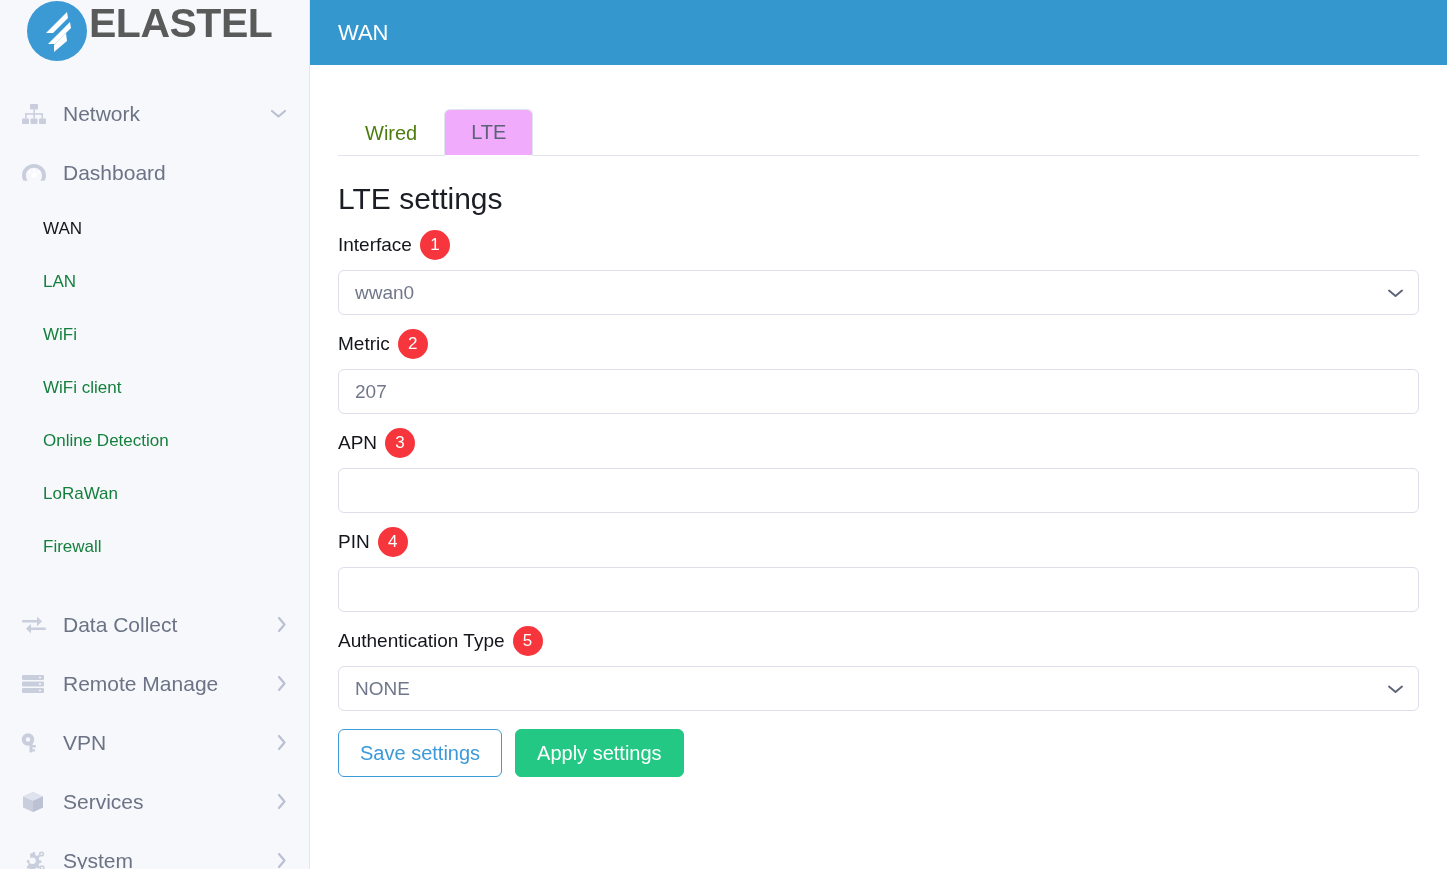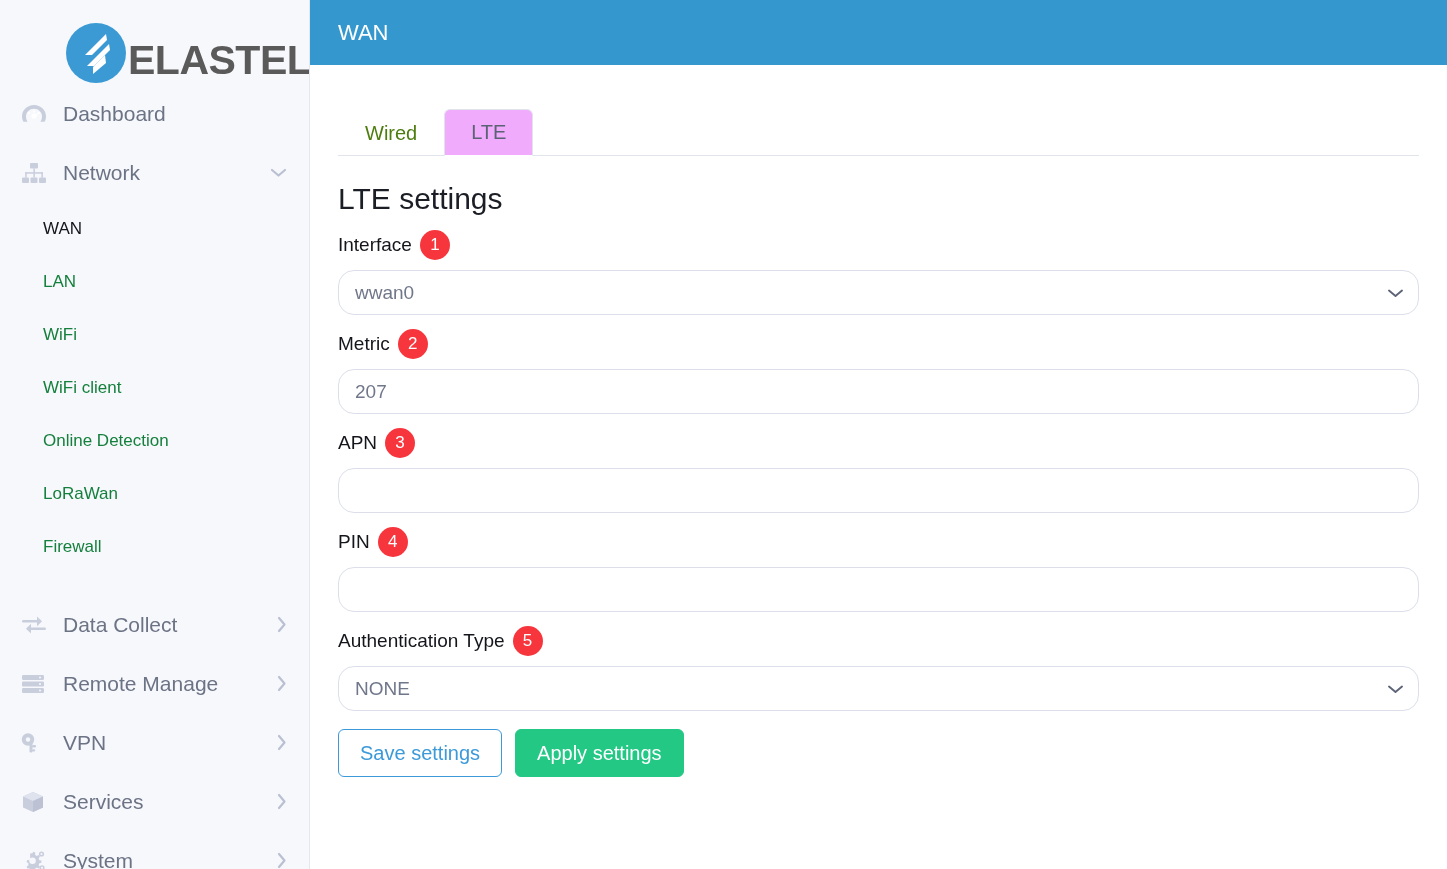--- a/index.html
+++ b/index.html
@@ -25,25 +25,24 @@
     min-width: 310px;
     height: 869px;
     background: #f7f8fc;
     border-right: 1px solid #e4e7ef;
     box-sizing: border-box;
     overflow: hidden;
     position: relative;
   }
   .brand {
     display: flex;
-    align-items: flex-end;
+    align-items: flex-start;
     height: 84px;
-    padding-left: 17px;
-    box-sizing: border-box;
-    margin-left: 48px;
+    padding-left: 26px;
+    box-sizing: border-box;
   }
   .brand-logo {
     width: 62px;
     height: 62px;
     flex: 0 0 62px;
   }
   .brand-name {
     font-size: 41px;
     font-weight: bold;
     letter-spacing: -0.5px;
@@ -192,21 +191,21 @@
     display: inline-flex;
     align-items: center;
     justify-content: center;
     margin-left: 8px;
     flex: 0 0 30px;
   }
   .control {
     margin-top: 10px;
     height: 45px;
     border: 1px solid #dcdfea;
-    border-radius: 16px;
+    border-radius: 6px;
     background: #ffffff;
     display: flex;
     align-items: center;
     padding: 0 16px;
     box-sizing: border-box;
     font-size: 19px;
     color: #70778a;
     position: relative;
     cursor: text;
   }
@@ -256,34 +255,20 @@
   <div class="sidebar">
 
     <div class="brand">
       <svg class="brand-logo" viewBox="0 0 62 62">
         <circle cx="31" cy="31" r="30" fill="#3b9ad4"></circle>
         <path d="M41 12 L20 33 L27 33 L42 18 Z" fill="#ffffff"></path>
         <path d="M44 22 L22 44 L29 44 L45 28 Z" fill="#ffffff"></path>
         <path d="M40 33 L28 45 L28 52 L41 41 Z" fill="#ffffff"></path>
       </svg>
       <div class="brand-name">ELASTEL</div>
-    </div>
-
-    <div class="nav-group">
-      <span class="ico">
-        <svg width="26" height="22" viewBox="0 0 26 22" fill="#c9cedd">
-          <path d="M13 2C6.4 2 1 7 1 13.2c0 2 .5 3.9 1.5 5.5h4.1C5.5 17.3 5 15.3 5 13.2 5 9 8.6 5.7 13 5.7s8 3.3 8 7.5c0 2.1-.5 4.1-1.6 5.5h4.1c1-1.6 1.5-3.5 1.5-5.5C25 7 19.6 2 13 2z"></path>
-          <circle cx="13" cy="13" r="2.6" fill="#ffffff"></circle>
-          <path d="M13.8 12.6l4.6-4.1-3.3 5.1z" fill="#ffffff"></path>
-          <circle cx="8" cy="10" r="1.1" fill="#ffffff"></circle>
-          <circle cx="13" cy="8.5" r="1.1" fill="#ffffff"></circle>
-          <circle cx="18" cy="10" r="1.1" fill="#ffffff"></circle>
-        </svg>
-      </span>
-      <span class="lbl">Dashboard</span>
     </div>
 
     <div class="nav-group">
       <span class="ico">
         <svg width="26" height="22" viewBox="0 0 26 22" fill="#c9cedd">
           <rect x="9" y="1" width="8" height="5.5" rx="1"></rect>
           <rect x="1" y="15.5" width="7" height="5.5" rx="1"></rect>
           <rect x="9.5" y="15.5" width="7" height="5.5" rx="1"></rect>
           <rect x="18" y="15.5" width="7" height="5.5" rx="1"></rect>
           <rect x="12.4" y="6.5" width="1.5" height="4"></rect>
@@ -294,20 +279,34 @@
         </svg>
       </span>
       <span class="lbl">Network</span>
       <span class="caret">
         <svg width="17" height="11" viewBox="0 0 17 11" fill="none" stroke="#b9c0d2" stroke-width="2.2" stroke-linecap="round" stroke-linejoin="round">
           <polyline points="2,3 8.5,8.5 15,3"></polyline>
         </svg>
       </span>
     </div>
 
+    <div class="nav-group">
+      <span class="ico">
+        <svg width="26" height="22" viewBox="0 0 26 22" fill="#c9cedd">
+          <path d="M13 2C6.4 2 1 7 1 13.2c0 2 .5 3.9 1.5 5.5h4.1C5.5 17.3 5 15.3 5 13.2 5 9 8.6 5.7 13 5.7s8 3.3 8 7.5c0 2.1-.5 4.1-1.6 5.5h4.1c1-1.6 1.5-3.5 1.5-5.5C25 7 19.6 2 13 2z"></path>
+          <circle cx="13" cy="13" r="2.6" fill="#ffffff"></circle>
+          <path d="M13.8 12.6l4.6-4.1-3.3 5.1z" fill="#ffffff"></path>
+          <circle cx="8" cy="10" r="1.1" fill="#ffffff"></circle>
+          <circle cx="13" cy="8.5" r="1.1" fill="#ffffff"></circle>
+          <circle cx="18" cy="10" r="1.1" fill="#ffffff"></circle>
+        </svg>
+      </span>
+      <span class="lbl">Dashboard</span>
+    </div>
+
     <div>
       <div class="sub-item active">
         <span>WAN</span>
       </div>
       <div class="sub-item">
         <span>LAN</span>
       </div>
       <div class="sub-item">
         <span>WiFi</span>
       </div>

